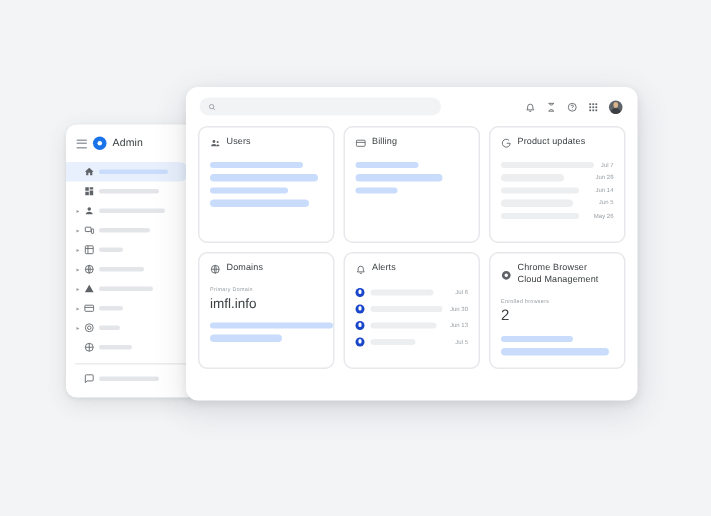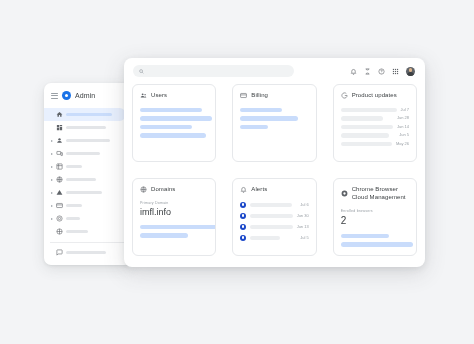--- a/index.html
+++ b/index.html
@@ -55,21 +55,21 @@
   .ti{width:7px;height:7px;display:block;}
   .ti svg{display:block;width:7px;height:7px;}
   .avatar{width:9px;height:9px;border-radius:50%;background:#5f6368;position:relative;overflow:hidden;flex:0 0 auto;}
   .avatar:before{content:"";position:absolute;left:2.6px;top:1.4px;width:3.8px;height:3.8px;border-radius:50%;background:#d9b38c;}
   .avatar:after{content:"";position:absolute;left:1px;top:5.2px;width:7px;height:5px;border-radius:3.5px 3.5px 0 0;background:#3c4043;}
 
   
   .grid{
     padding:0 8px 8px 8px;
     display:grid;grid-template-columns:repeat(3,1fr);
-    gap:16px;
+    gap:6px;
   }
   .card{
     background:#ffffff;border:1px solid #e6e8eb;border-radius:6px;
     height:78px;padding:7px 7px 6px 7px;box-sizing:border-box;overflow:hidden;
   }
   .card-head{display:flex;align-items:center;gap:4px;margin-bottom:8px;}
   .card-head .ci{width:7px;height:7px;flex:0 0 7px;}
   .card-head .ci svg{display:block;width:7px;height:7px;}
   .card-title{font-size:6px;color:#3c4043;line-height:1.25;letter-spacing:.1px;}
   .card-title.two-line{font-size:6px;line-height:1.3;}

